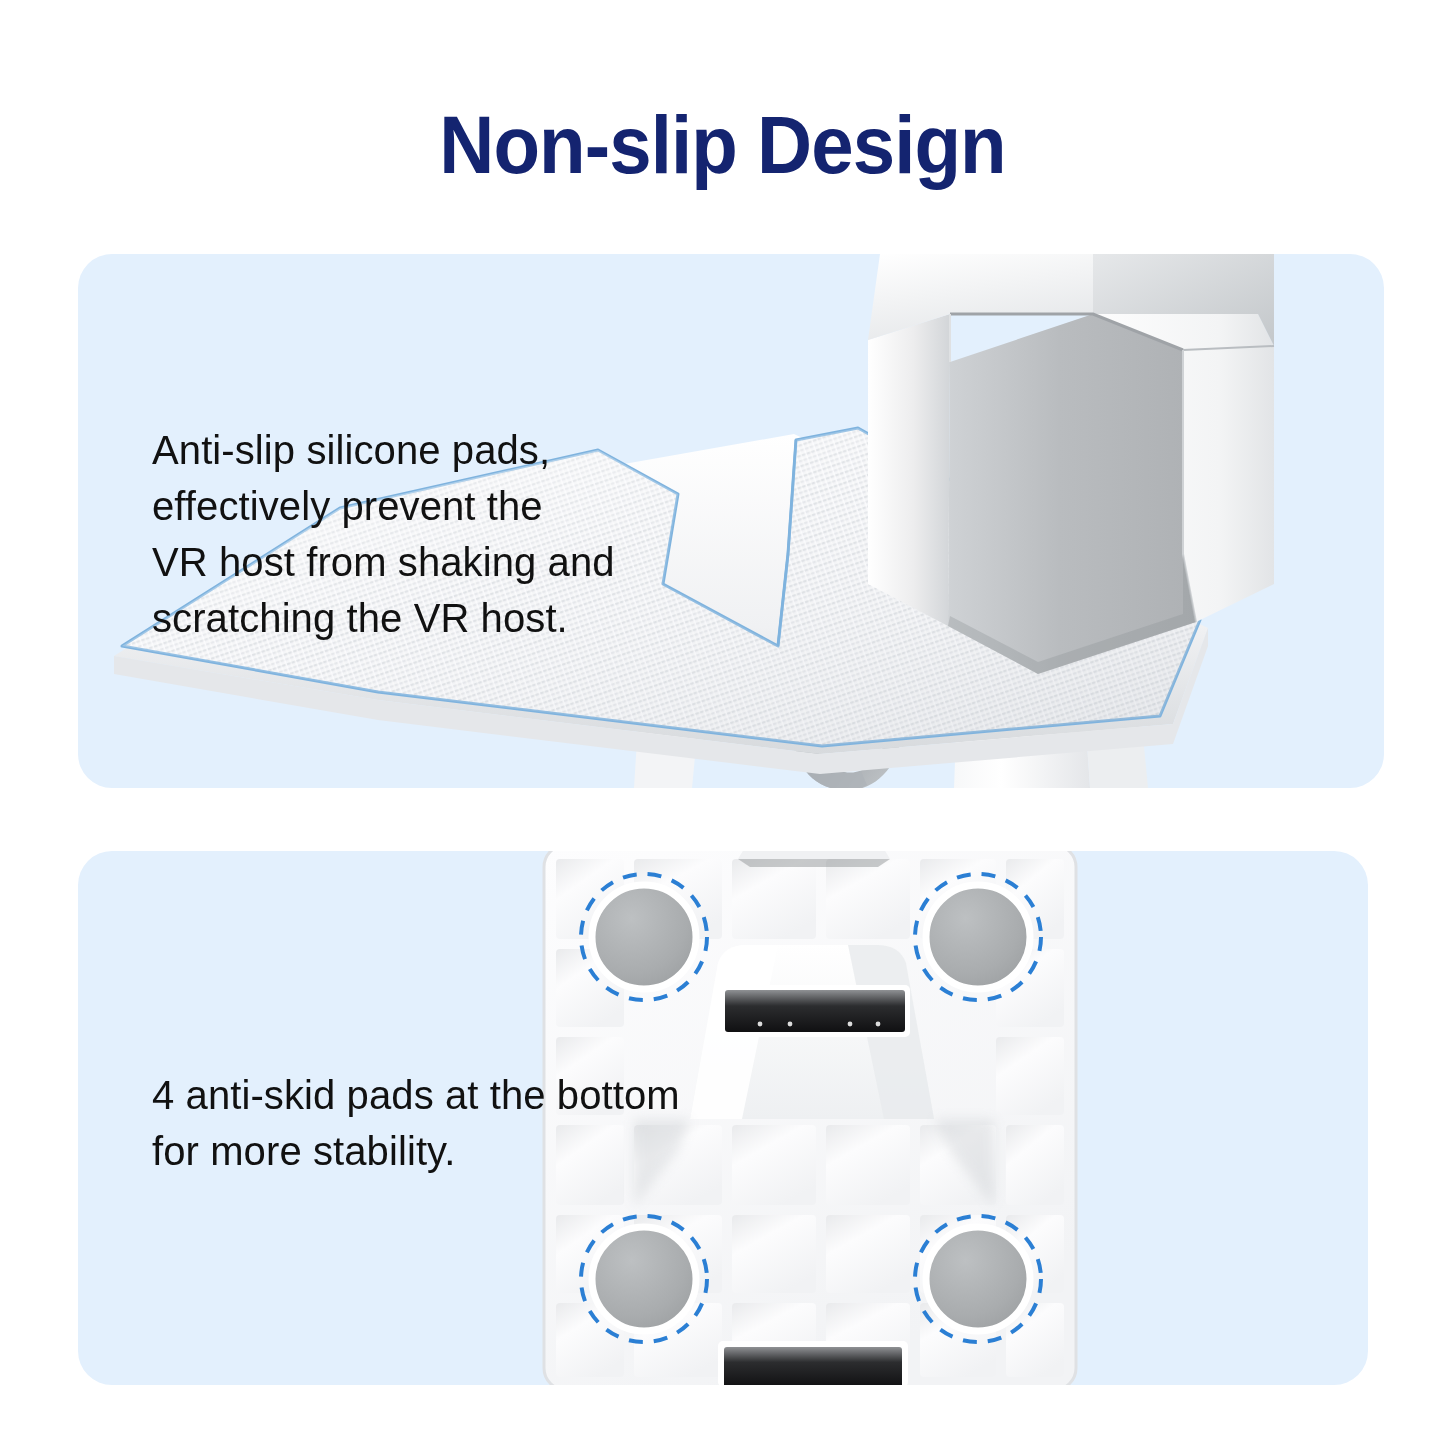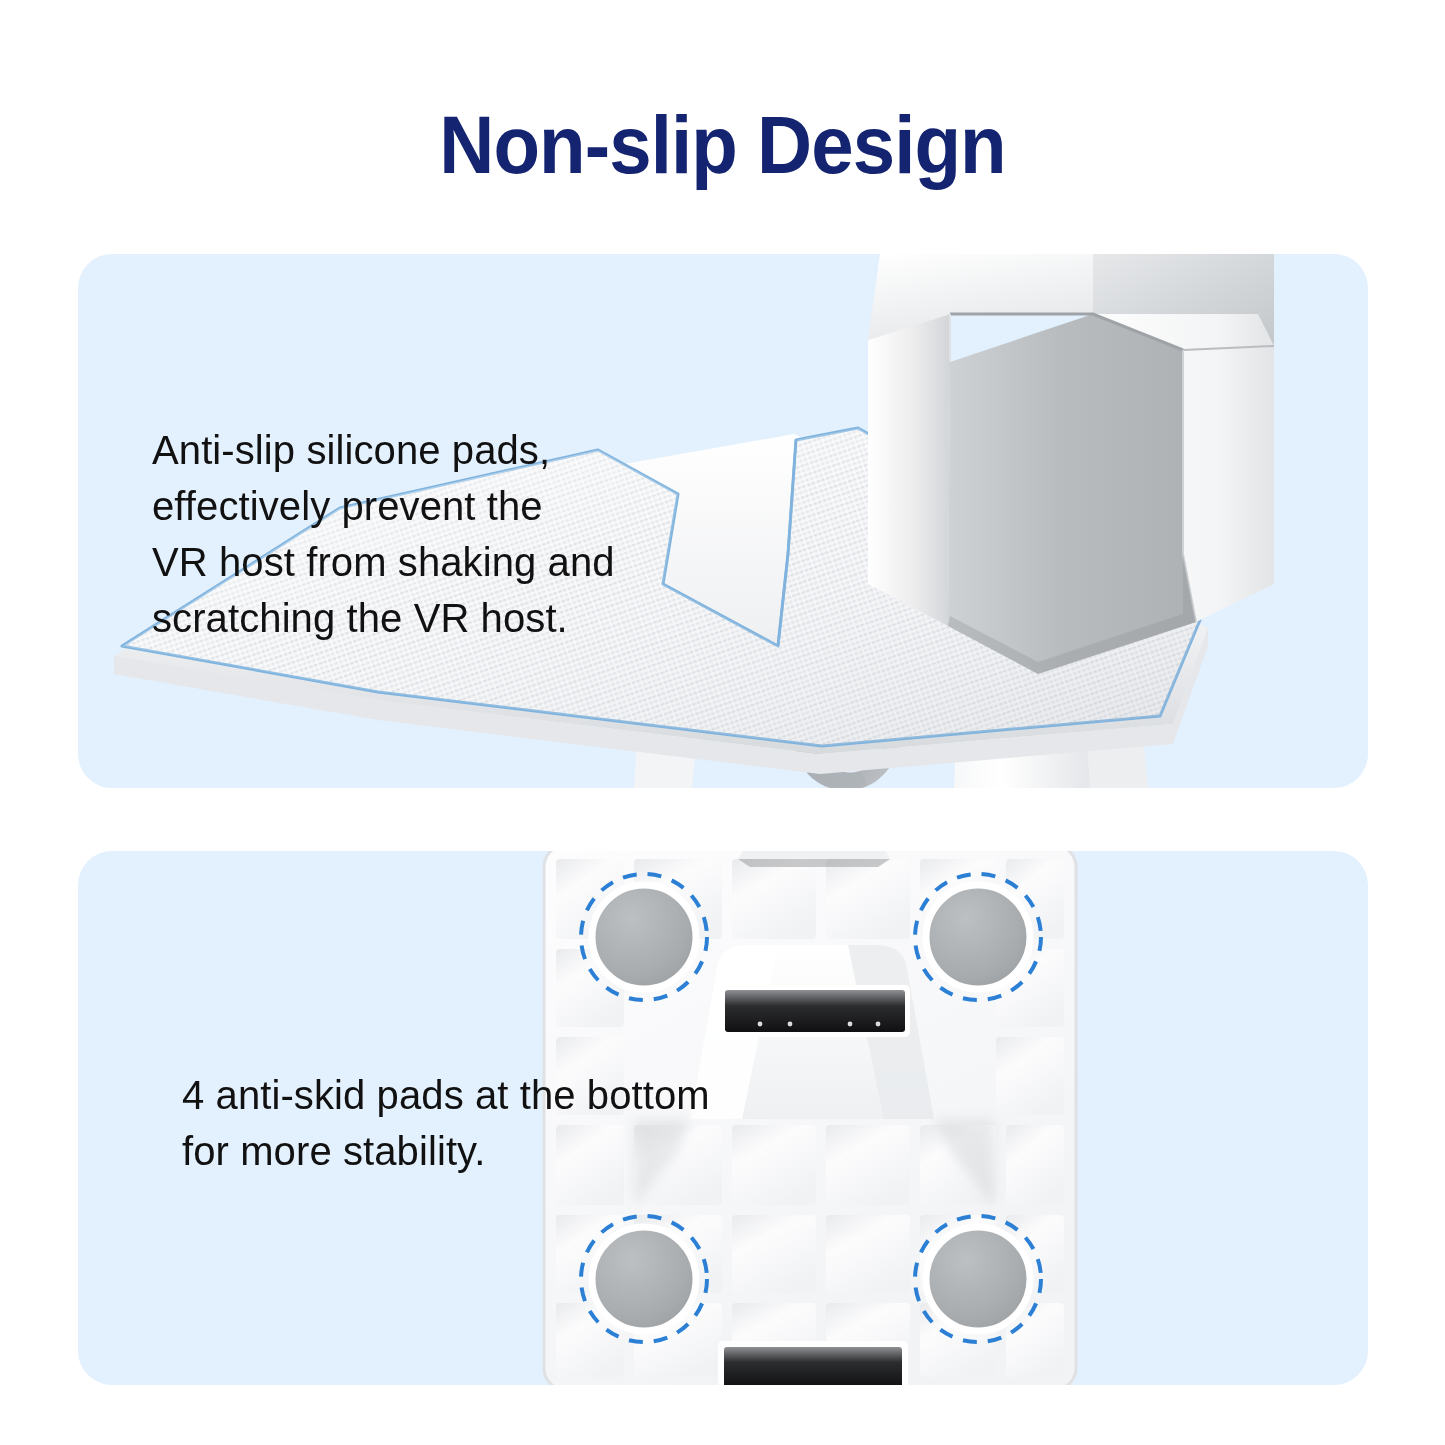--- a/index.html
+++ b/index.html
@@ -32,35 +32,35 @@
     white-space: nowrap;
   }
 
   
   .panel {
     position: absolute;
     background: #e3f0fd;
     border-radius: 34px;
     overflow: hidden;
   }
-  #panel-1 { left: 78px;  top: 254px; width: 1290px; height: 534px; }
+  #panel-1 { left: 78px;  top: 254px; width: 1290px; height: 534px; padding-left: 16px; }
   #panel-2 { left: 78px;  top: 851px; width: 1290px; height: 534px; }
 
   .panel-text {
     position: absolute;
     color: #111111;
     font-size: 40px;
     line-height: 56px;
     font-weight: 400;
     letter-spacing: 0.1px;
     white-space: pre-line;
     z-index: 40;
   }
   #panel-1 .panel-text { left: 74px; top: 168px; width: 560px; }
-  #panel-2 .panel-text { left: 74px; top: 216px; width: 620px; margin-left: 30px; }
+  #panel-2 .panel-text { left: 74px; top: 216px; width: 620px; }
 
   
   .art1 {
     position: absolute;
     left: 0; top: 0;
     width: 1290px; height: 534px;
     z-index: 10;
   }
   .art1 svg { display: block; }
 

